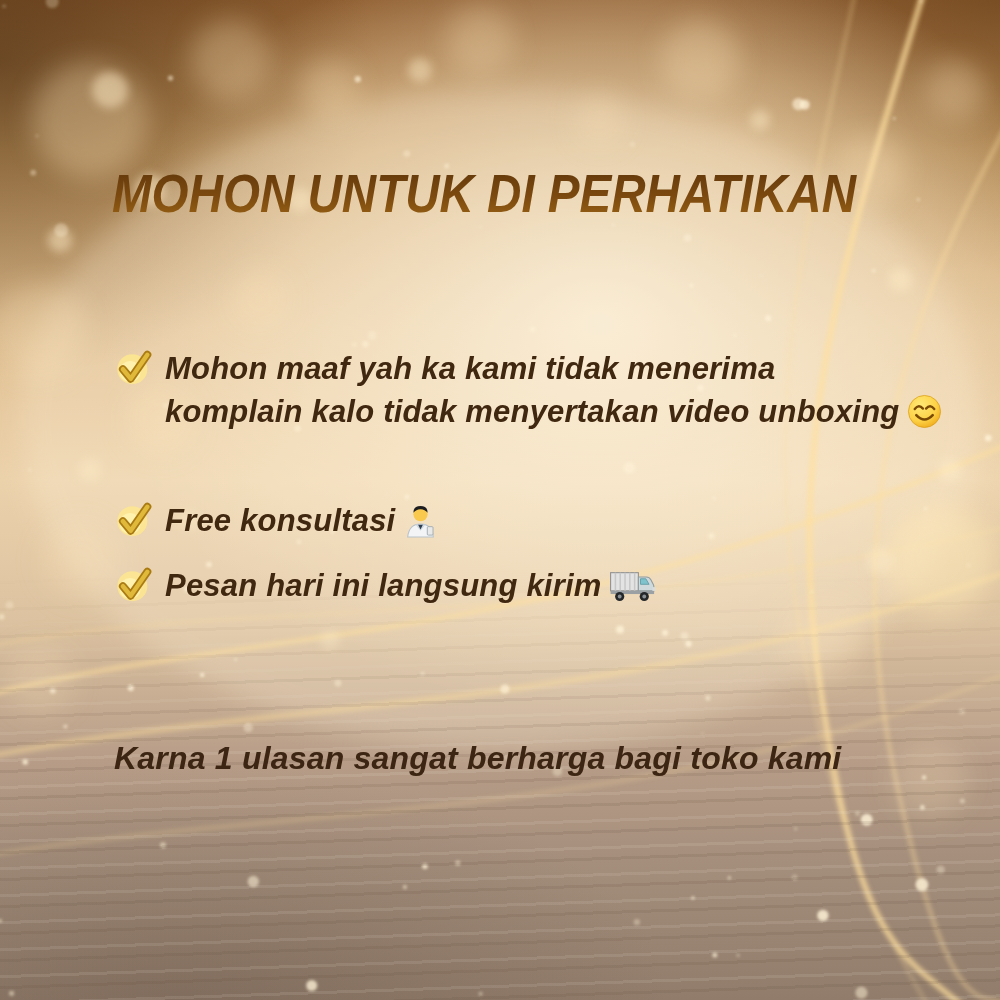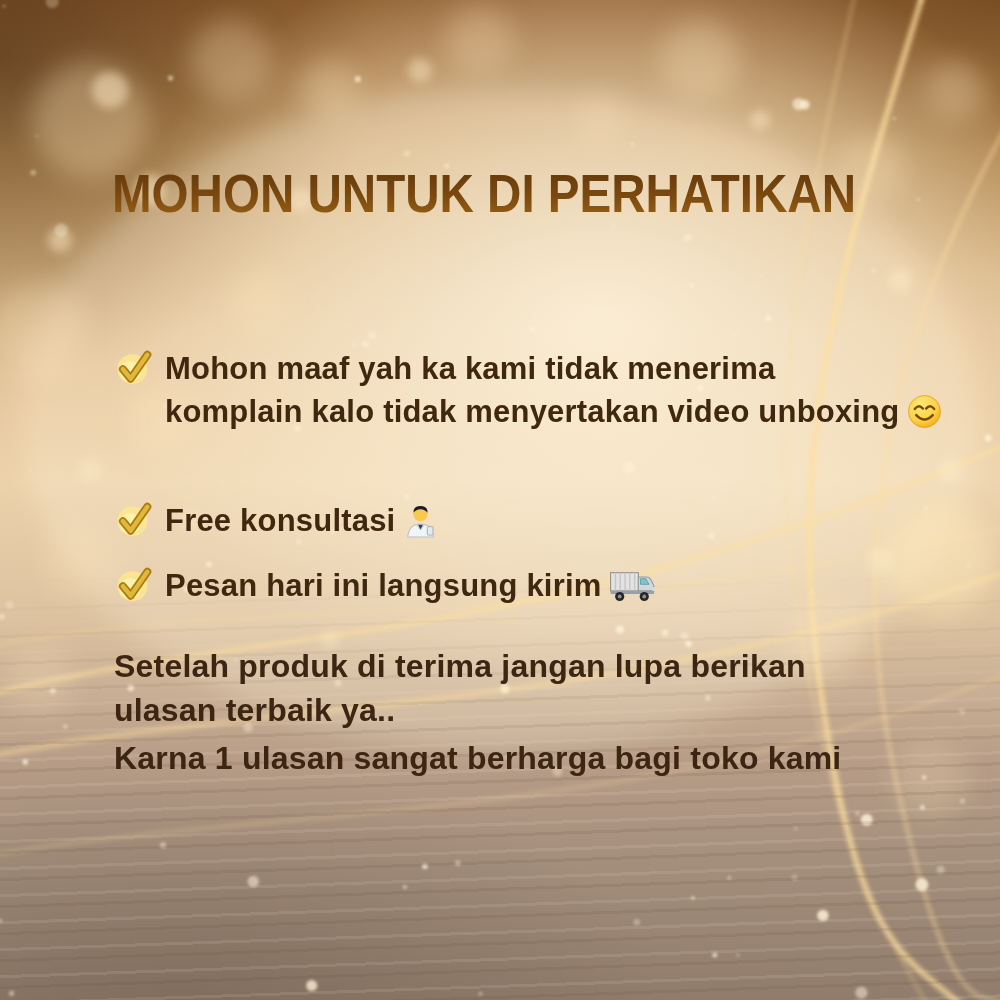--- a/index.html
+++ b/index.html
@@ -22,21 +22,21 @@
     position:absolute;left:0;right:0;bottom:0;height:430px;opacity:.85;
     background:
       repeating-linear-gradient(178deg,
         rgba(255,248,235,.12) 0 3px, rgba(255,248,235,0) 3px 11px,
         rgba(96,74,58,.14) 11px 14px, rgba(96,74,58,0) 14px 27px);
     -webkit-mask-image:linear-gradient(180deg,transparent,#000 45%);
             mask-image:linear-gradient(180deg,transparent,#000 45%);
   }
   svg.fx{position:absolute;inset:0;display:block;}
   
-  .content{position:absolute;inset:0;}
+  .content{position:absolute;inset:0;font-style:italic;}
   .title-svg{position:absolute;left:108px;top:160px;overflow:visible;}
   .title-svg text{
     font-family:"Liberation Sans","DejaVu Sans",sans-serif;
     font-weight:bold;font-size:53px;letter-spacing:0px;
   }
   .bullet{position:absolute;left:114px;display:flex;align-items:flex-start;gap:11px;}
   .check-wrap{flex:0 0 auto;width:40px;height:40px;margin-top:0;}
   .check-wrap svg{width:40px;height:40px;display:block;}
   .btext{
     font-size:31px;font-weight:bold;color:#40270f;line-height:1.40;
@@ -310,19 +310,17 @@
       <span class="check-wrap">
           <svg>
             <use href="#ic-check"></use>
           </svg>
         </span>
       <div class="btext"><span>Pesan hari ini langsung kirim</span><svg class="ic-truck">
             <use href="#ic-truck"></use>
           </svg></div>
     </div>
 
-    <div class="para" style="top:645px">Setelah produk di terima jangan lupa berikan
-ulasan terbaik ya..</div>
 
     <div class="para" style="top:737px">Karna 1 ulasan sangat berharga bagi toko kami</div>
 
   </div>
 </div>
 
 </body></html>

